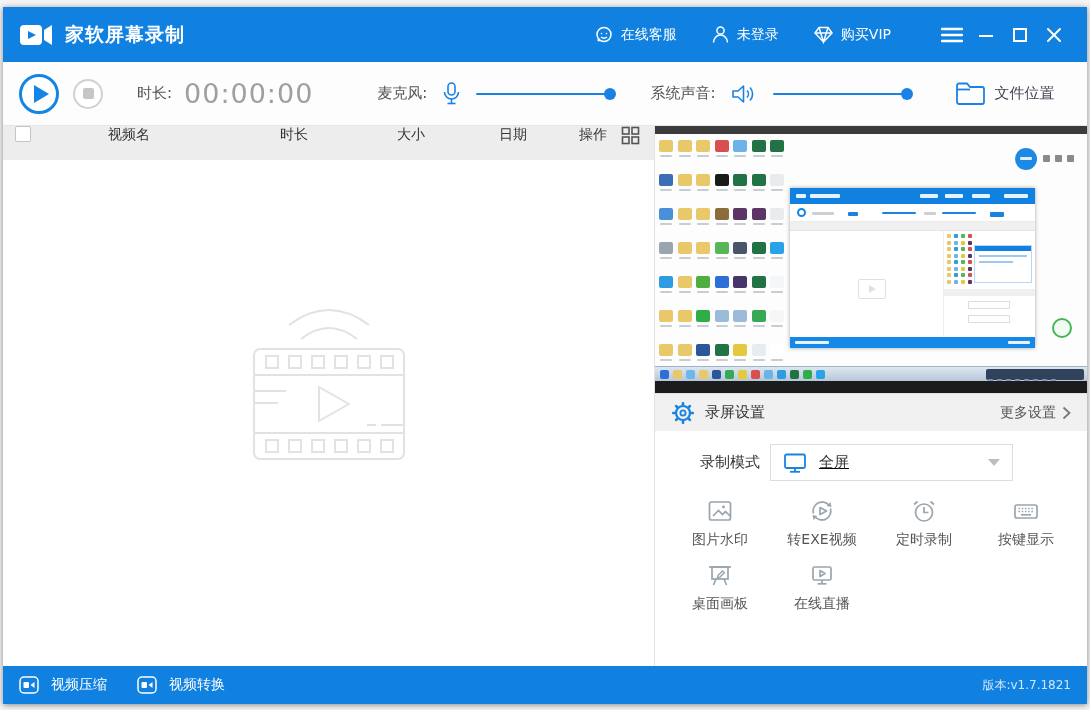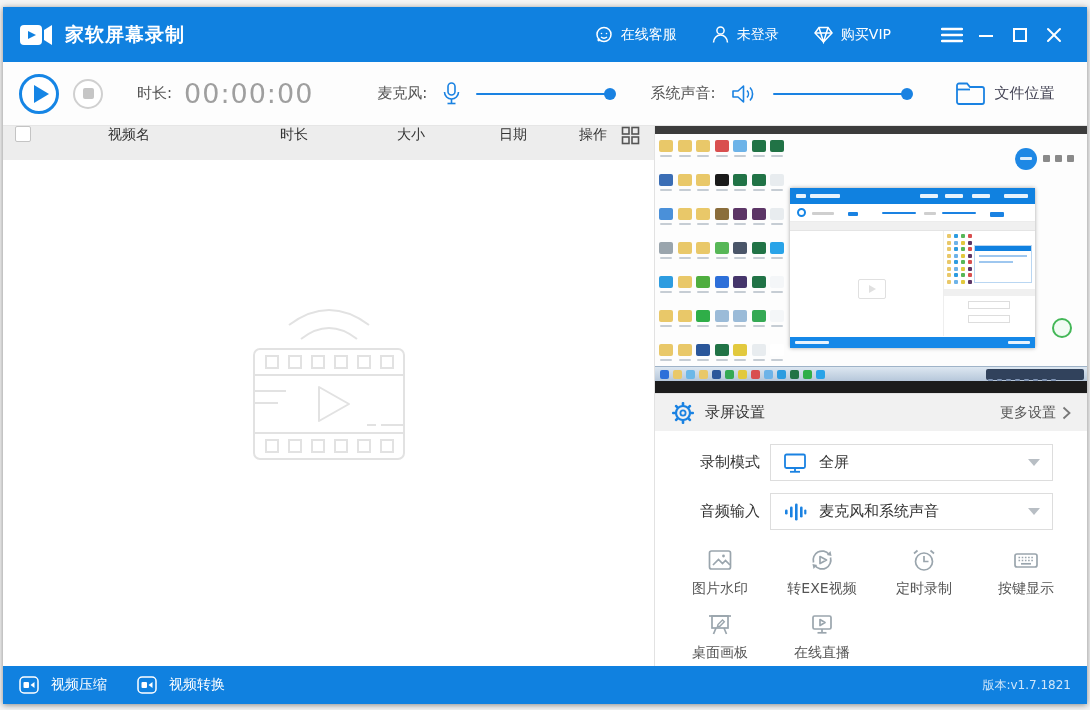--- a/index.html
+++ b/index.html
@@ -86,21 +86,21 @@
   .mini-footer { position:absolute; left:0; right:0; bottom:0; height:11px; background:#1588e8; }
   .mini-footer i { position:absolute; top:4px; height:3px; background:rgba(255,255,255,.9); border-radius:1px; }
 
   
   .settings-header { height:38px; background:#f1f1f1; border-top:1px solid #e3e3e3; display:flex; align-items:center; padding:0 16px; flex:0 0 auto; }
   .settings-title { font-size:15px; color:#333; margin-left:10px; }
   .more-settings { margin-left:auto; display:flex; align-items:center; gap:6px; font-size:14px; color:#555; cursor:pointer; }
   .settings-body { flex:1; background:#fff; padding-top:13px; }
   .set-row { display:flex; align-items:center; padding-left:45px; margin-bottom:12px; }
   .set-label { width:70px; font-size:15px; color:#333; flex:0 0 auto; }
-  .select { width:283px; height:37px; border:1px solid #ddd; background:#fff; display:flex; align-items:center; padding:0 12px; cursor:pointer; }
+  .select { width:243px; height:37px; border:1px solid #ddd; background:#fff; display:flex; align-items:center; padding:0 12px; cursor:pointer;text-decoration:underline; }
   .select span { font-size:15px; color:#333; margin-left:12px; }
   .caret { margin-left:auto; width:0; height:0; border-left:6px solid transparent; border-right:6px solid transparent; border-top:7px solid #b8bec4; }
   .features { display:grid; grid-template-columns:repeat(4,1fr); row-gap:12px; padding:4px 10px 0 14px; }
   .feature { display:flex; flex-direction:column; align-items:center; gap:6px; cursor:pointer; }
   .feature span { font-size:14px; color:#555; }
 
   
   .footer { height:38px; background:#1081e0; display:flex; align-items:center; padding:0 16px; flex:0 0 auto; }
   .f-item { display:flex; align-items:center; gap:8px; color:#fff; font-size:14px; cursor:pointer; }
   .f-item + .f-item { margin-left:30px; }
@@ -512,34 +512,20 @@
           <div class="select">
             <svg width="24" height="22" viewBox="0 0 24 22" fill="none" stroke="#1a82e2" stroke-width="1.8">
                 <rect x="2" y="2.5" width="20" height="13.5" rx="1.5"></rect>
                 <line x1="12" y1="16" x2="12" y2="19.5"></line>
                 <line x1="7" y1="19.8" x2="17" y2="19.8"></line>
               </svg>
             <span>全屏</span>
             <div class="caret"></div>
           </div>
         </div>
-        <div class="set-row">
-          <span class="set-label">音频输入</span>
-          <div class="select">
-            <svg width="24" height="22" viewBox="0 0 24 22" fill="#1a82e2">
-                <rect x="2" y="8.5" width="2.6" height="5" rx="1.3"></rect>
-                <rect x="7" y="5.5" width="2.6" height="11" rx="1.3"></rect>
-                <rect x="12" y="2.5" width="2.6" height="17" rx="1.3"></rect>
-                <rect x="17" y="5.5" width="2.6" height="11" rx="1.3"></rect>
-                <rect x="21.2" y="8.5" width="2.2" height="5" rx="1.1"></rect>
-              </svg>
-            <span>麦克风和系统声音</span>
-            <div class="caret"></div>
-          </div>
-        </div>
 
         <div class="features">
           <div class="feature">
             <svg width="28" height="28" viewBox="0 0 28 28" fill="none" stroke="#9aa5ad" stroke-width="1.7">
                 <rect x="3.5" y="5" width="21" height="18" rx="2"></rect>
                 <path d="M7 19 l5.5-5.5 4 4 3-3 4.5 4.5"></path>
                 <circle cx="17.5" cy="10" r="1.4" fill="#9aa5ad" stroke="none"></circle>
               </svg>
             <span>图片水印</span>
           </div>

